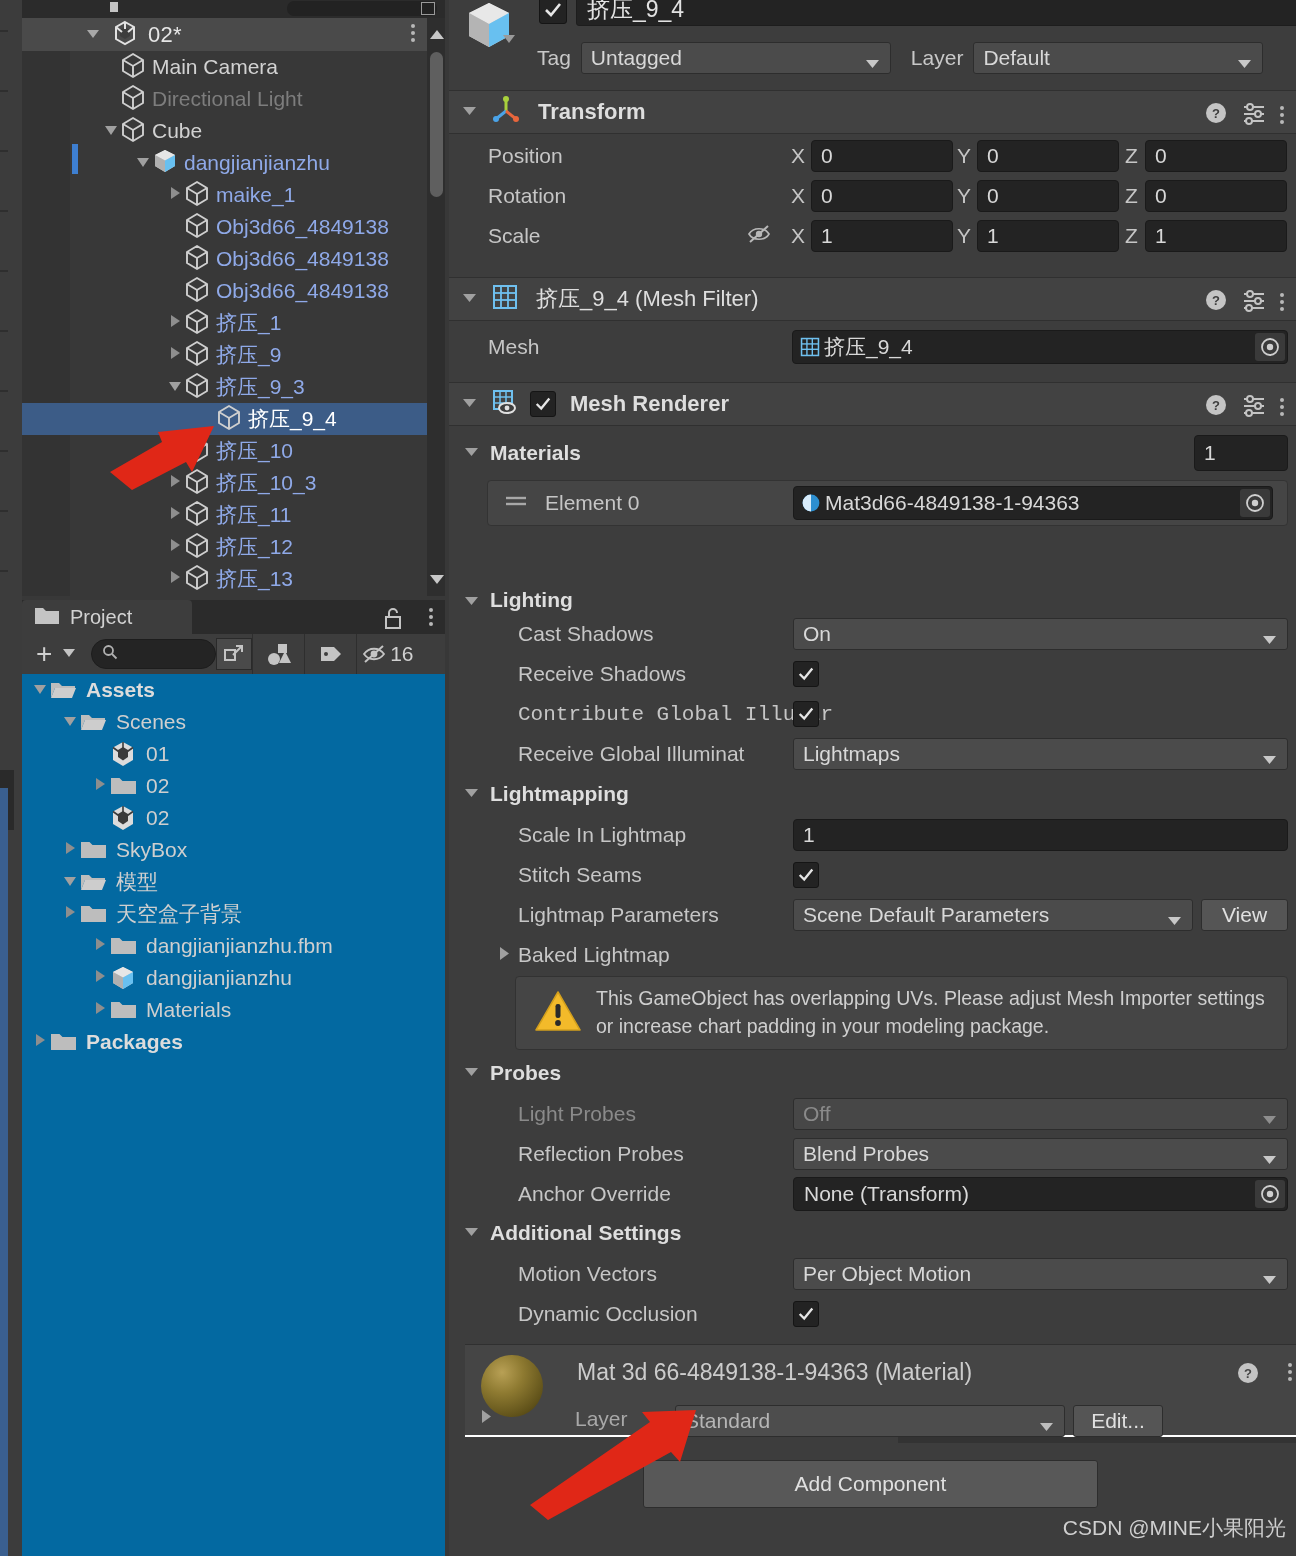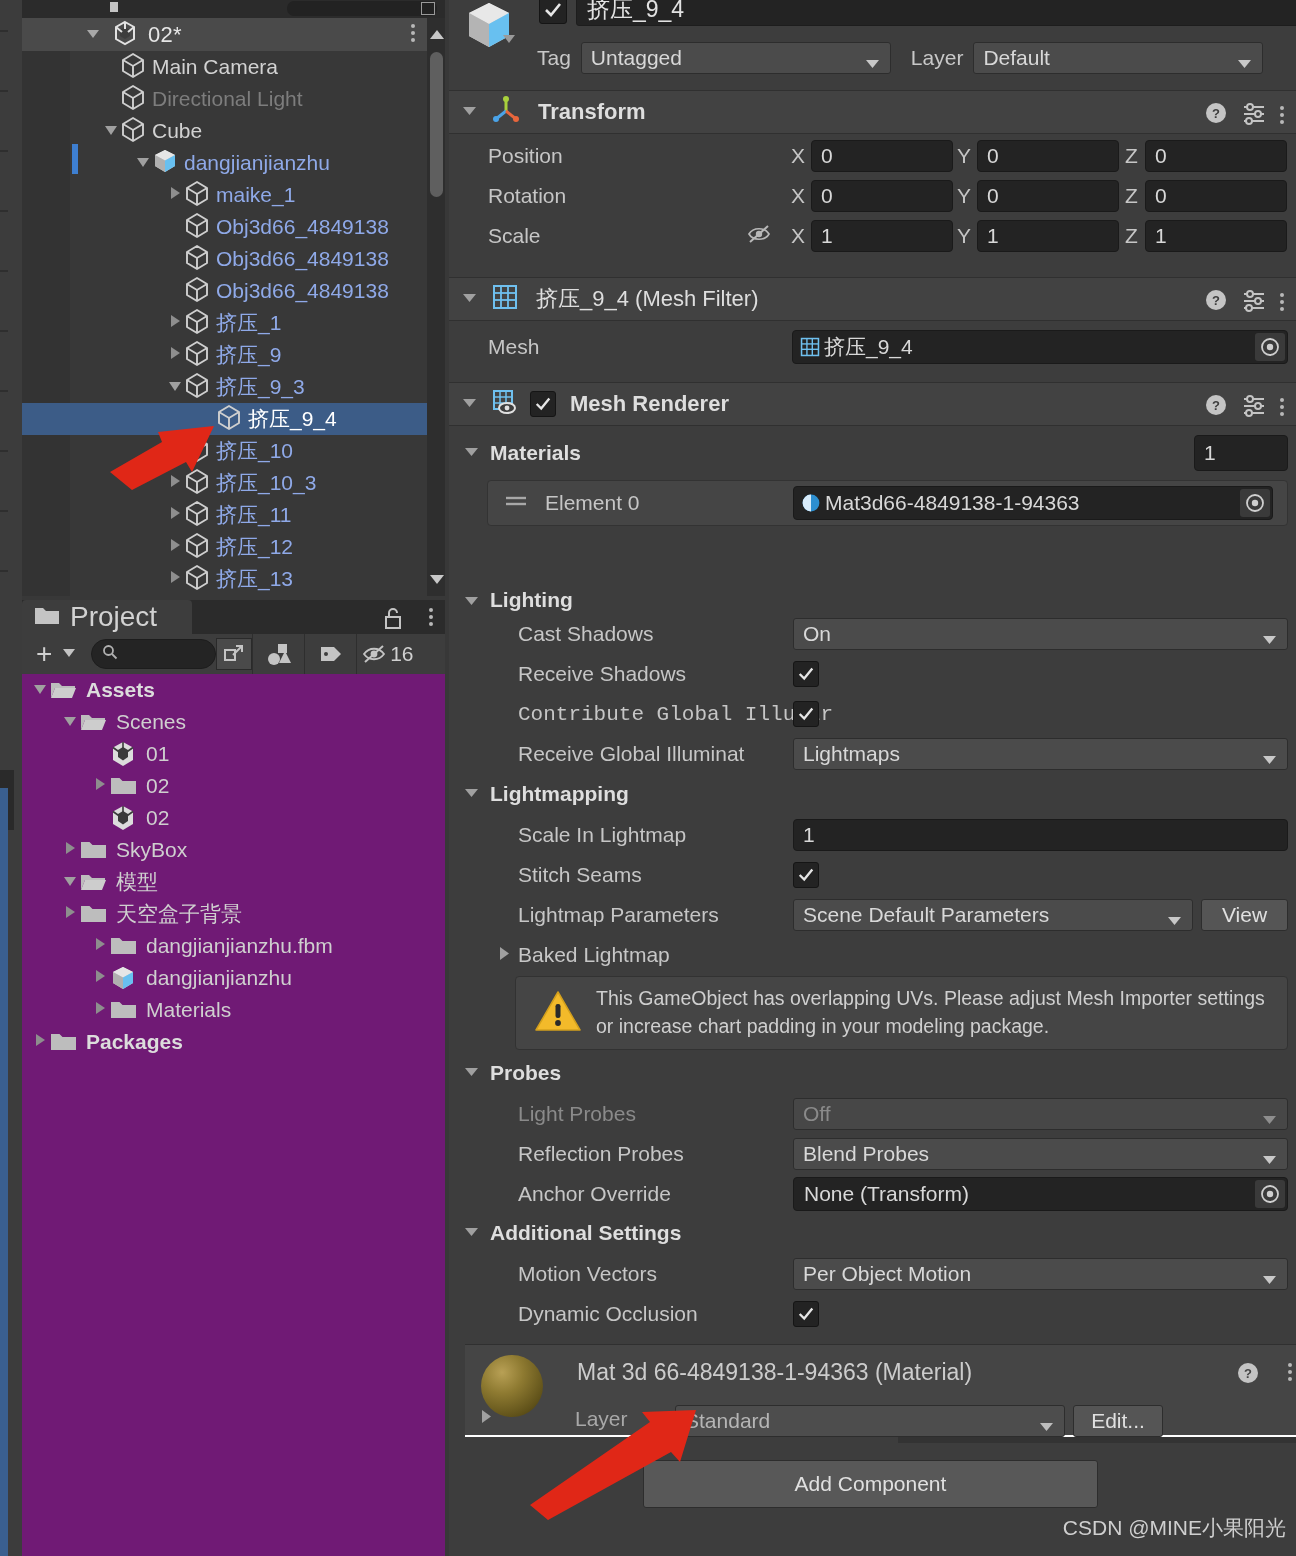--- a/index.html
+++ b/index.html
@@ -58,39 +58,39 @@
   .hs .up, .hs .dn { position:absolute; left:3px; width:0; height:0; border-left:7px solid transparent; border-right:7px solid transparent; }
   .hs .up { top:12px; border-bottom:9px solid #c8c8c8; }
   .hs .dn { bottom:12px; border-top:9px solid #c8c8c8; }
 
   
   .project { position:absolute; left:22px; top:600px; width:423px; height:956px; background:#383838; }
   .proj-tabstrip { position:absolute; left:0; top:0; width:423px; height:34px; background:#2b2b2b; }
   .proj-tab { position:absolute; left:0; top:0; width:170px; height:34px; background:#3d3d3d;
               display:flex; align-items:center; border-top-left-radius:4px; border-top-right-radius:4px; }
   .proj-tab .folder { margin-left:12px; }
-  .proj-tab .ttl { margin-left:10px; color:#d2d2d2; font-size:28px; }
+  .proj-tab .ttl { margin-left:10px; color:#d2d2d2; font-size:20px; }
   .proj-lock { position:absolute; right:40px; top:6px; }
   .proj-kebab { position:absolute; right:12px; top:8px; display:flex; flex-direction:column; gap:3px; }
   .proj-kebab i { display:block; width:4px; height:4px; border-radius:50%; background:#b8b8b8; }
 
   .proj-toolbar { position:absolute; left:0; top:34px; width:423px; height:40px; background:#3d3d3d;
                   display:flex; align-items:center; }
   .tb-plus { margin-left:14px; color:#d0d0d0; font-size:28px; line-height:1; }
   .tb-caret { margin-left:9px; }
   .tb-search { margin-left:14px; width:125px; height:30px; background:#242424; border:1px solid #1d1d1d;
                border-radius:15px; display:flex; align-items:center; }
   .tb-search .mag { margin-left:10px; }
   .tb-expand { width:36px; height:32px; background:#4a4a4a; border:1px solid #2a2a2a;
                display:flex; align-items:center; justify-content:center; }
   .tb-cell { width:52px; height:40px; border-left:1px solid #2e2e2e; display:flex; align-items:center; justify-content:center; }
   .tb-cell.wide { width:62px; gap:2px; }
   .tb-num { color:#d0d0d0; font-size:21px; }
 
-  .proj-body { position:absolute; left:0; top:74px; width:423px; height:882px; background:#701a75; }
+  .proj-body { position:absolute; left:0; top:74px; width:423px; height:882px; background:#0369a1; }
   .prow { height:32px; display:flex; align-items:center; font-size:21px; color:#cfcfcf; white-space:nowrap; }
   .prow .tri { width:20px; flex:0 0 20px; text-align:center; }
   .prow .ico { flex:0 0 28px; display:flex; align-items:center; }
   .prow .lbl { margin-left:8px; }
   .prow .lbl.bold { font-weight:bold; color:#dcdcdc; }
 
   
   .inspector { position:absolute; left:449px; top:0; width:847px; height:1556px; background:#3d3d3d; }
 
   .go-head { position:absolute; left:0; top:0; width:847px; height:88px; background:#3d3d3d; }

